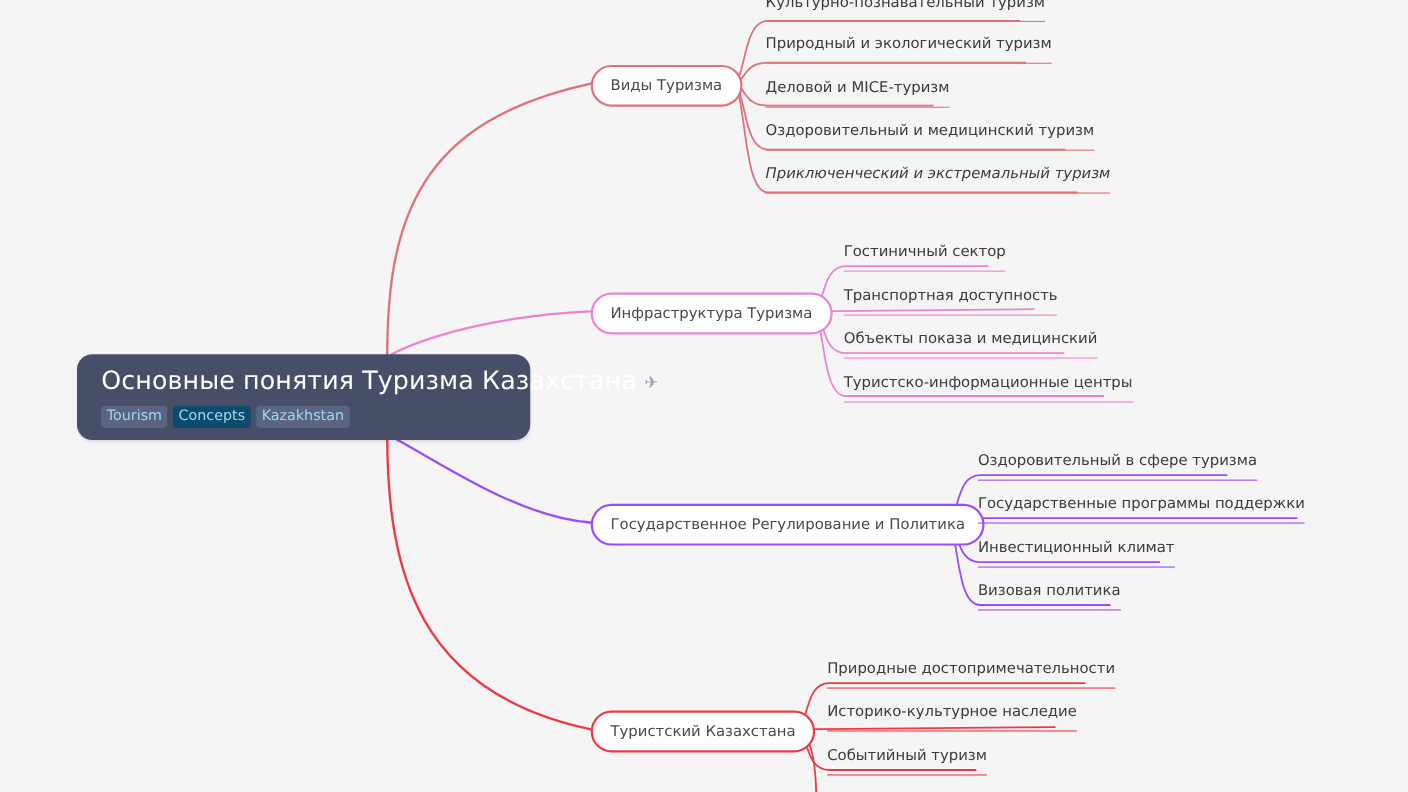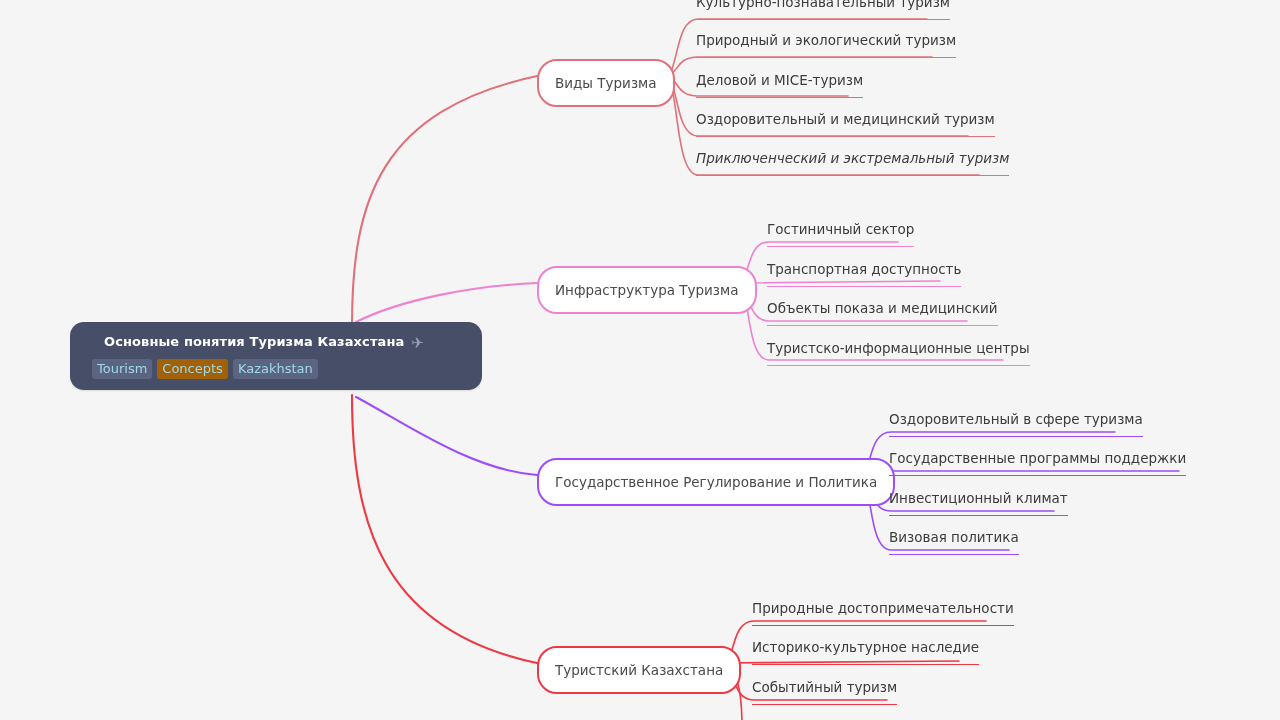--- a/index.html
+++ b/index.html
@@ -41,25 +41,24 @@
     box-shadow: 0 1px 2px rgba(0,0,0,0.10);
   }
   .root-title-row {
     display: flex;
     align-items: center;
     gap: 7px;
     white-space: nowrap;
   }
   .root-title {
     color: #ffffff;
-    font-size: 13px;
-    font-weight: 700;
+    font-size: 23px;
+    font-weight: 400;
     letter-spacing: 0.1px;
     line-height: 1.1;
-    margin-left: 12px;
   }
   .root-icon {
     color: #9aa0b4;
     font-size: 15px;
     line-height: 1;
     transform: translateY(1px);
   }
   .root-tags {
     display: flex;
     gap: 5px;
@@ -75,21 +74,21 @@
     white-space: nowrap;
   }
 
   
   .branch-node {
     position: absolute;
     box-sizing: border-box;
     background: #ffffff;
     border: 2px solid #000;
     border-radius: 20px;
-    height: 48px;
+    height: 38px;
     display: flex;
     align-items: center;
     justify-content: center;
     padding: 0 16px;
     white-space: nowrap;
     color: #4a4a4a;
     font-size: 13.5px;
     font-weight: 400;
   }
 
@@ -135,21 +134,21 @@
       <path d="M 722,663 C 736,663 742,690 742,726" stroke="#ee3944" stroke-width="1.6" fill="none" stroke-linecap="round"></path>
     </svg>
 
   <div class="root-node" style="background: rgb(71, 79, 104);">
     <div class="root-title-row">
       <span class="root-title" style="color: rgb(255, 255, 255);">Основные понятия Туризма Казахстана</span>
       <span class="root-icon">✈</span>
     </div>
     <div class="root-tags">
       <span class="tag" style="background: rgb(91, 100, 128); color: rgb(159, 217, 236);">Tourism</span>
-      <span class="tag" style="background: #a16207; color: rgb(159, 217, 236);">Concepts</span>
+      <span class="tag" style="background: #0c4a6e; color: rgb(159, 217, 236);">Concepts</span>
       <span class="tag" style="background: rgb(91, 100, 128); color: rgb(159, 217, 236);">Kazakhstan</span>
     </div>
   </div>
 
   <div class="branch-node" style="left: 537px; top: 59px; border-color: rgb(224, 112, 122);">Виды Туризма</div>
   <div class="leaf-node" style="left: 696px; top: -4px; border-bottom-color: rgb(224, 112, 122);">Культурно-познавательный туризм</div>
   <div class="leaf-node" style="left: 696px; top: 34px; border-bottom-color: rgb(224, 112, 122);">Природный и экологический туризм</div>
   <div class="leaf-node" style="left: 696px; top: 74px; border-bottom-color: rgb(224, 112, 122);">Деловой и MICE-туризм</div>
   <div class="leaf-node" style="left: 696px; top: 113px; border-bottom-color: rgb(224, 112, 122);">Оздоровительный и медицинский туризм</div>
   <div class="leaf-node" style="left: 696px; top: 152px; border-bottom-color: rgb(224, 112, 122); font-style: italic;">Приключенческий и экстремальный туризм</div>

